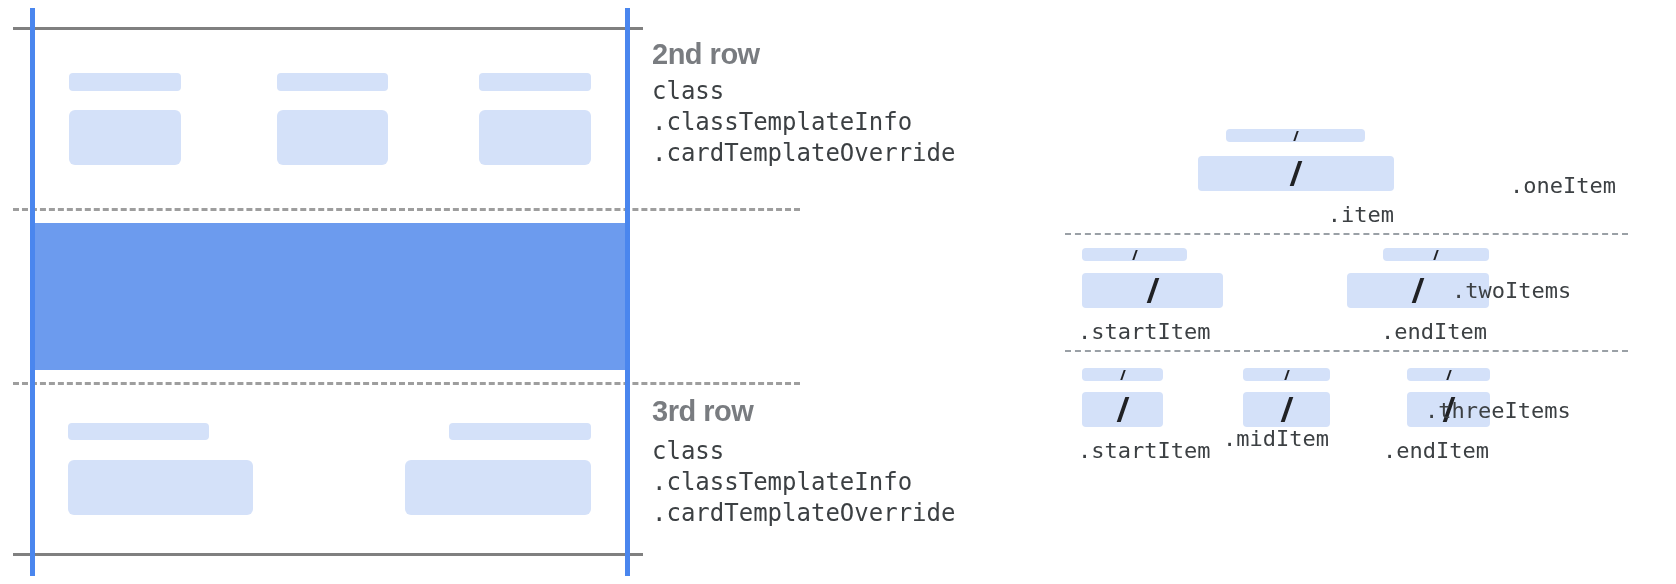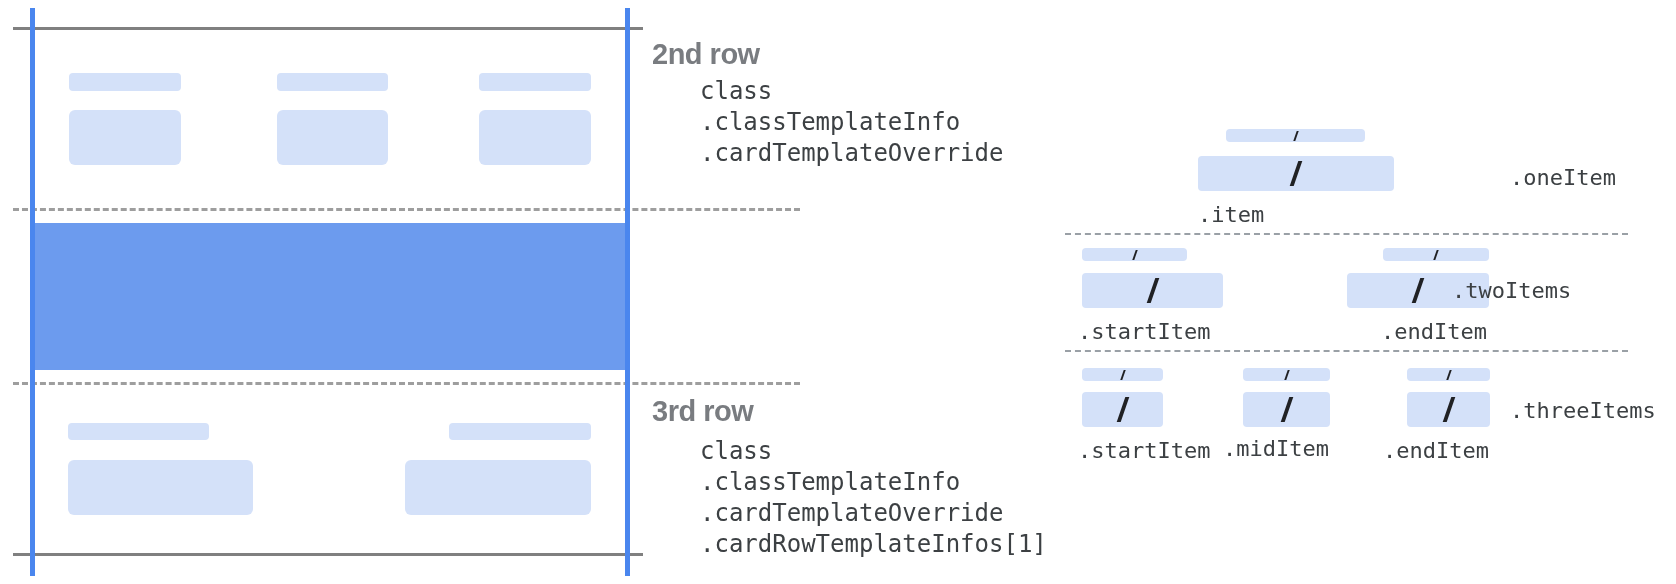--- a/index.html
+++ b/index.html
@@ -27,21 +27,21 @@
     color:#797c80; letter-spacing:-0.5px; white-space:nowrap;
   }
   .code {
     position:absolute; font-family:"DejaVu Sans Mono", monospace;
     font-size:24px; line-height:31px; color:#3c4043; white-space:nowrap;
   }
   .code-sm {
     position:absolute; font-family:"DejaVu Sans Mono", monospace;
     font-size:22px; line-height:24px; color:#3c4043; white-space:nowrap;
   }
-  .code div, .code span { white-space:pre;margin-left:48px; }
+  .code div, .code span { white-space:pre; }
 </style>
 </head>
 <body>
 
 <div class="canvas">
 
   <div class="hline" style="left:13px; top:27px;  width:630px"></div>
   <div class="hline" style="left:13px; top:553px; width:630px"></div>
 
   <div class="dash-l" style="left:13px; top:208px; width:787px"></div>
@@ -70,34 +70,33 @@
     <div>.classTemplateInfo</div>
     <div>.cardTemplateOverride</div>
   </div>
 
 
   <div class="heading" style="left:652px; top:394px">3rd row</div>
   <div class="code" style="left:652px; top:436px">
     <div>class</div>
     <div>.classTemplateInfo</div>
     <div>.cardTemplateOverride</div>
-    <div>.cardRowTemplateInfos[1]</div>
   </div>
 
   <div class="dash-r" style="left:1065px; top:233px; width:563px"></div>
   <div class="dash-r" style="left:1065px; top:350px; width:563px"></div>
 
   <div class="bar" style="left:1226px; top:129px; width:139px; height:13px">
     <div class="slash slash-sm"></div>
   </div>
   <div class="bar" style="left:1198px; top:156px; width:196px; height:35px">
     <div class="slash slash-lg"></div>
   </div>
-  <div class="code-sm" style="left:1198px; top:203px; width:196px; text-align:left">.item</div>
-  <div class="code-sm" style="left:1510px; top:166px">.oneItem</div>
+  <div class="code-sm" style="left:1198px; top:203px; width:196px; text-align:right">.item</div>
+  <div class="code-sm" style="left:1510px; top:174px">.oneItem</div>
 
   <div class="bar" style="left:1082px; top:248px; width:105px; height:13px">
     <div class="slash slash-sm"></div>
   </div>
   <div class="bar" style="left:1082px; top:273px; width:141px; height:35px">
     <div class="slash slash-lg"></div>
   </div>
   <div class="bar" style="left:1383px; top:248px; width:106px; height:13px">
     <div class="slash slash-sm"></div>
   </div>
@@ -120,17 +119,17 @@
   <div class="bar" style="left:1243px; top:392px; width:87px; height:35px">
     <div class="slash slash-lg"></div>
   </div>
   <div class="bar" style="left:1407px; top:368px; width:83px; height:13px">
     <div class="slash slash-sm"></div>
   </div>
   <div class="bar" style="left:1407px; top:392px; width:83px; height:35px">
     <div class="slash slash-lg"></div>
   </div>
   <div class="code-sm" style="left:1078px; top:439px">.startItem</div>
-  <div class="code-sm" style="left:1223px; top:437px">.midItem</div>
+  <div class="code-sm" style="left:1223px; top:427px">.midItem</div>
   <div class="code-sm" style="left:1383px; top:439px">.endItem</div>
-  <div class="code-sm" style="left:1510px; top:399px">.threeItems</div>
+  <div class="code-sm" style="left:1425px; top:399px">.threeItems</div>
 
 </div>
 
 </body></html>

